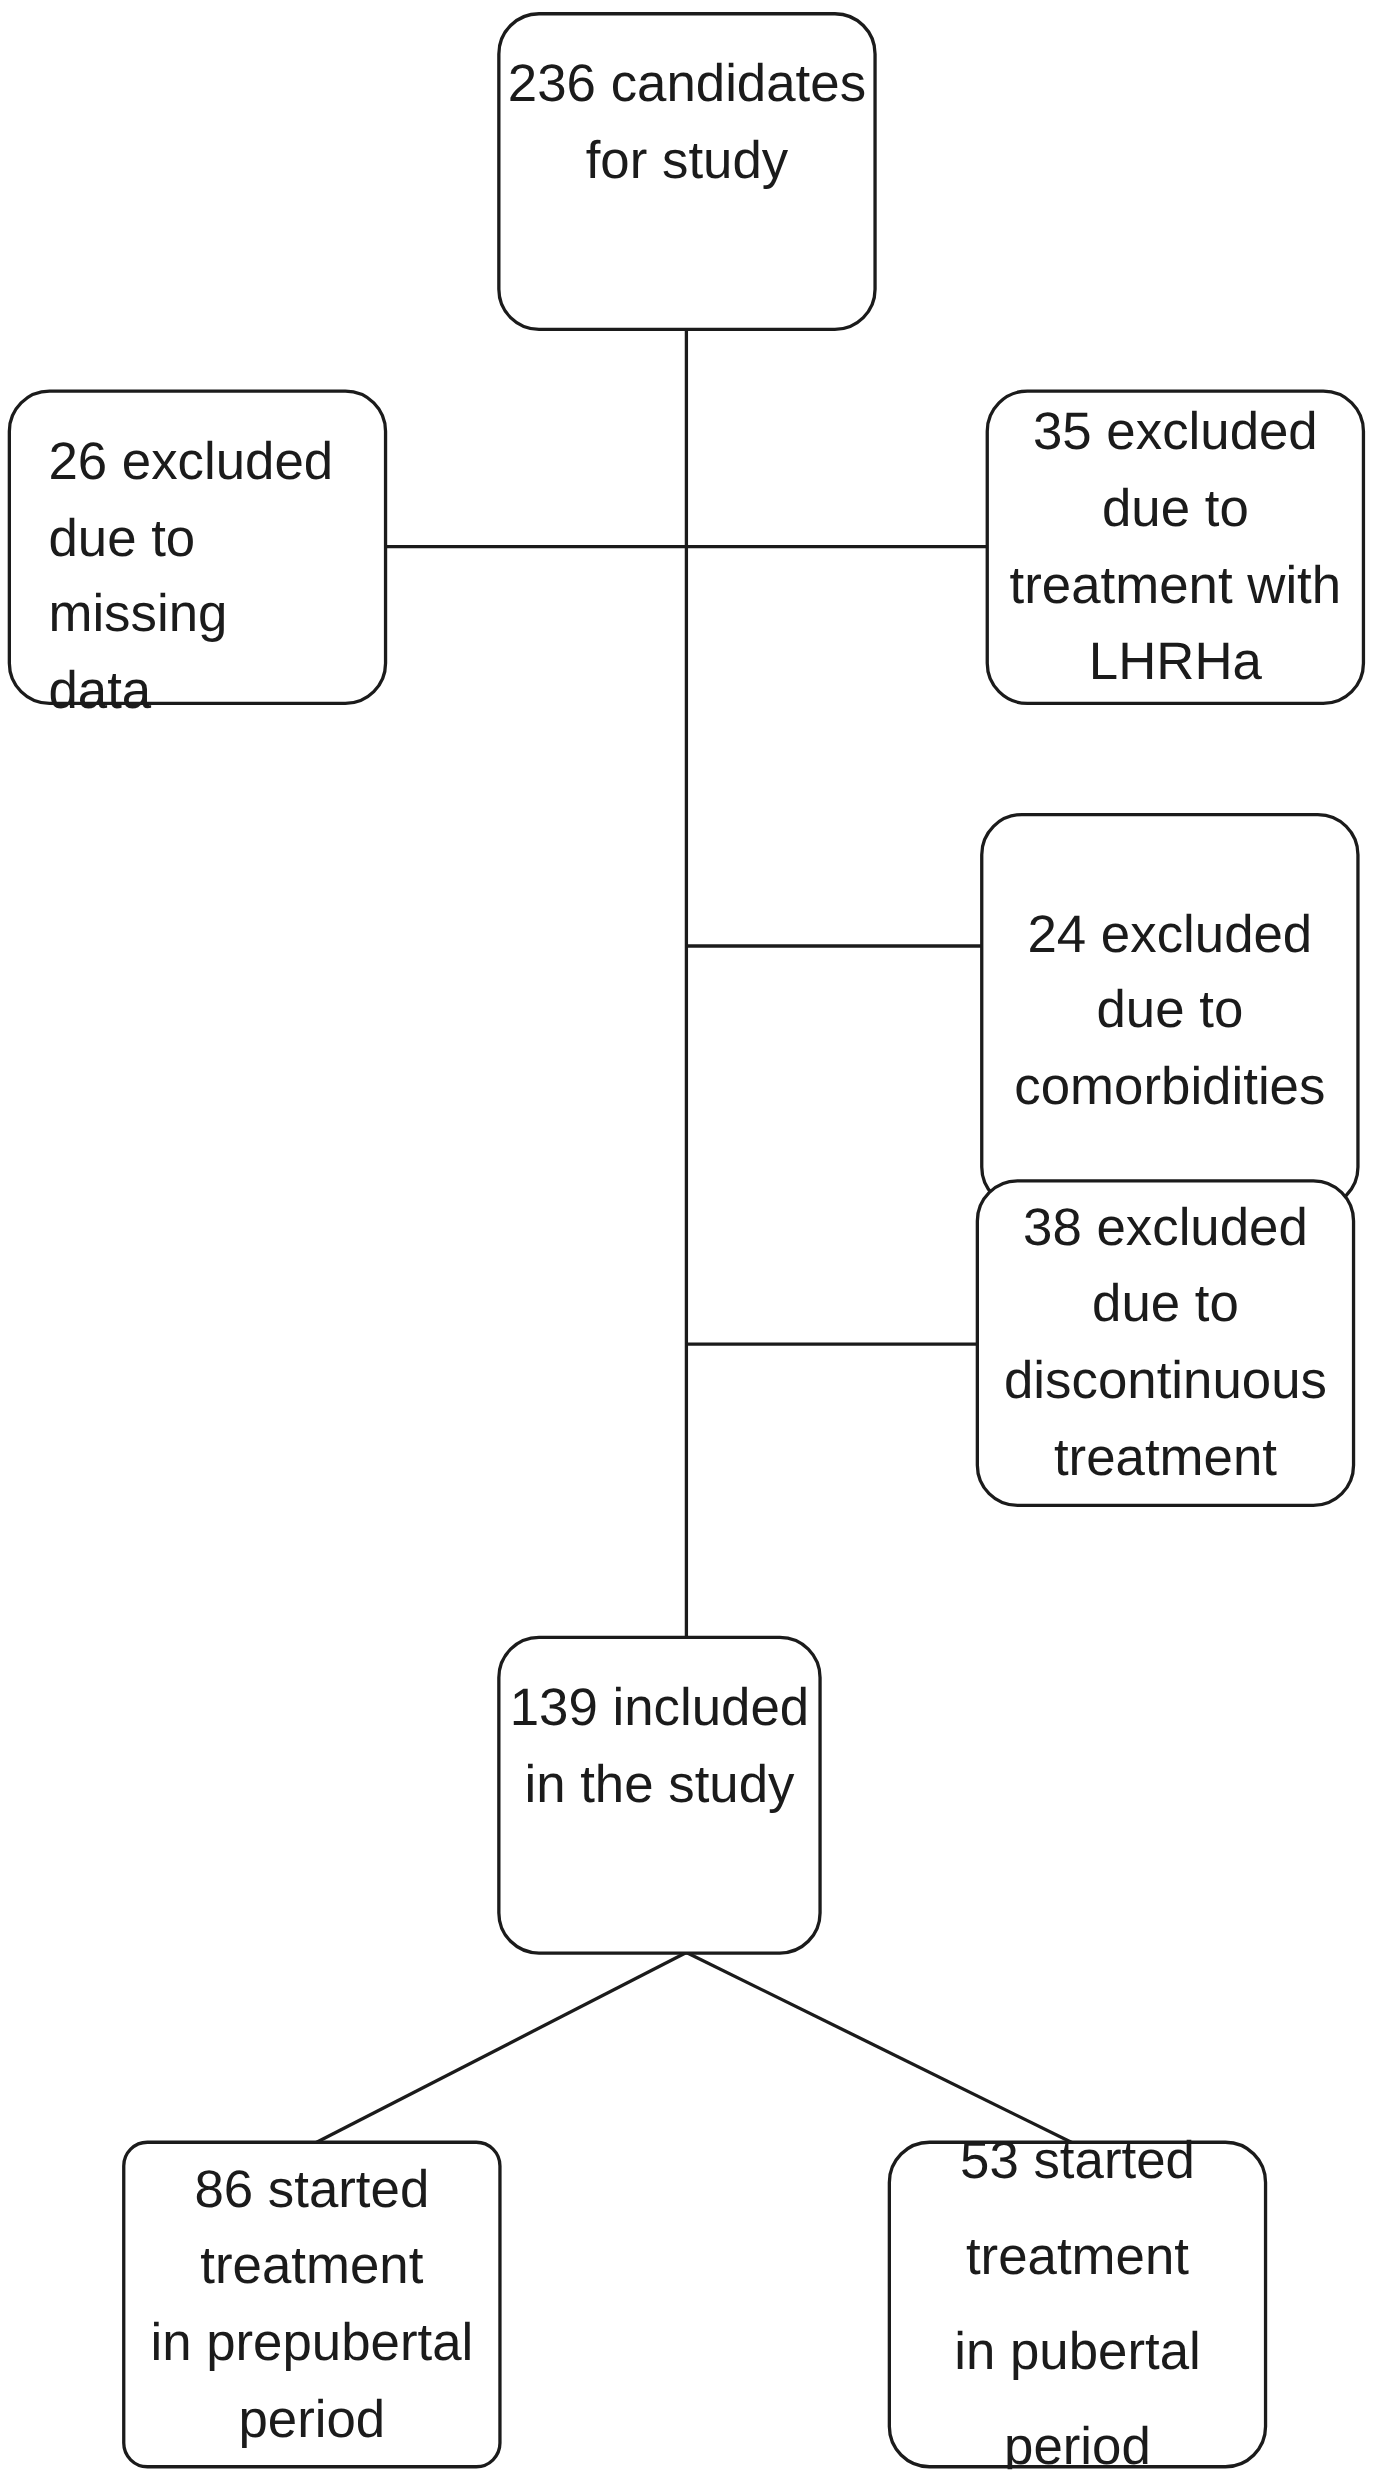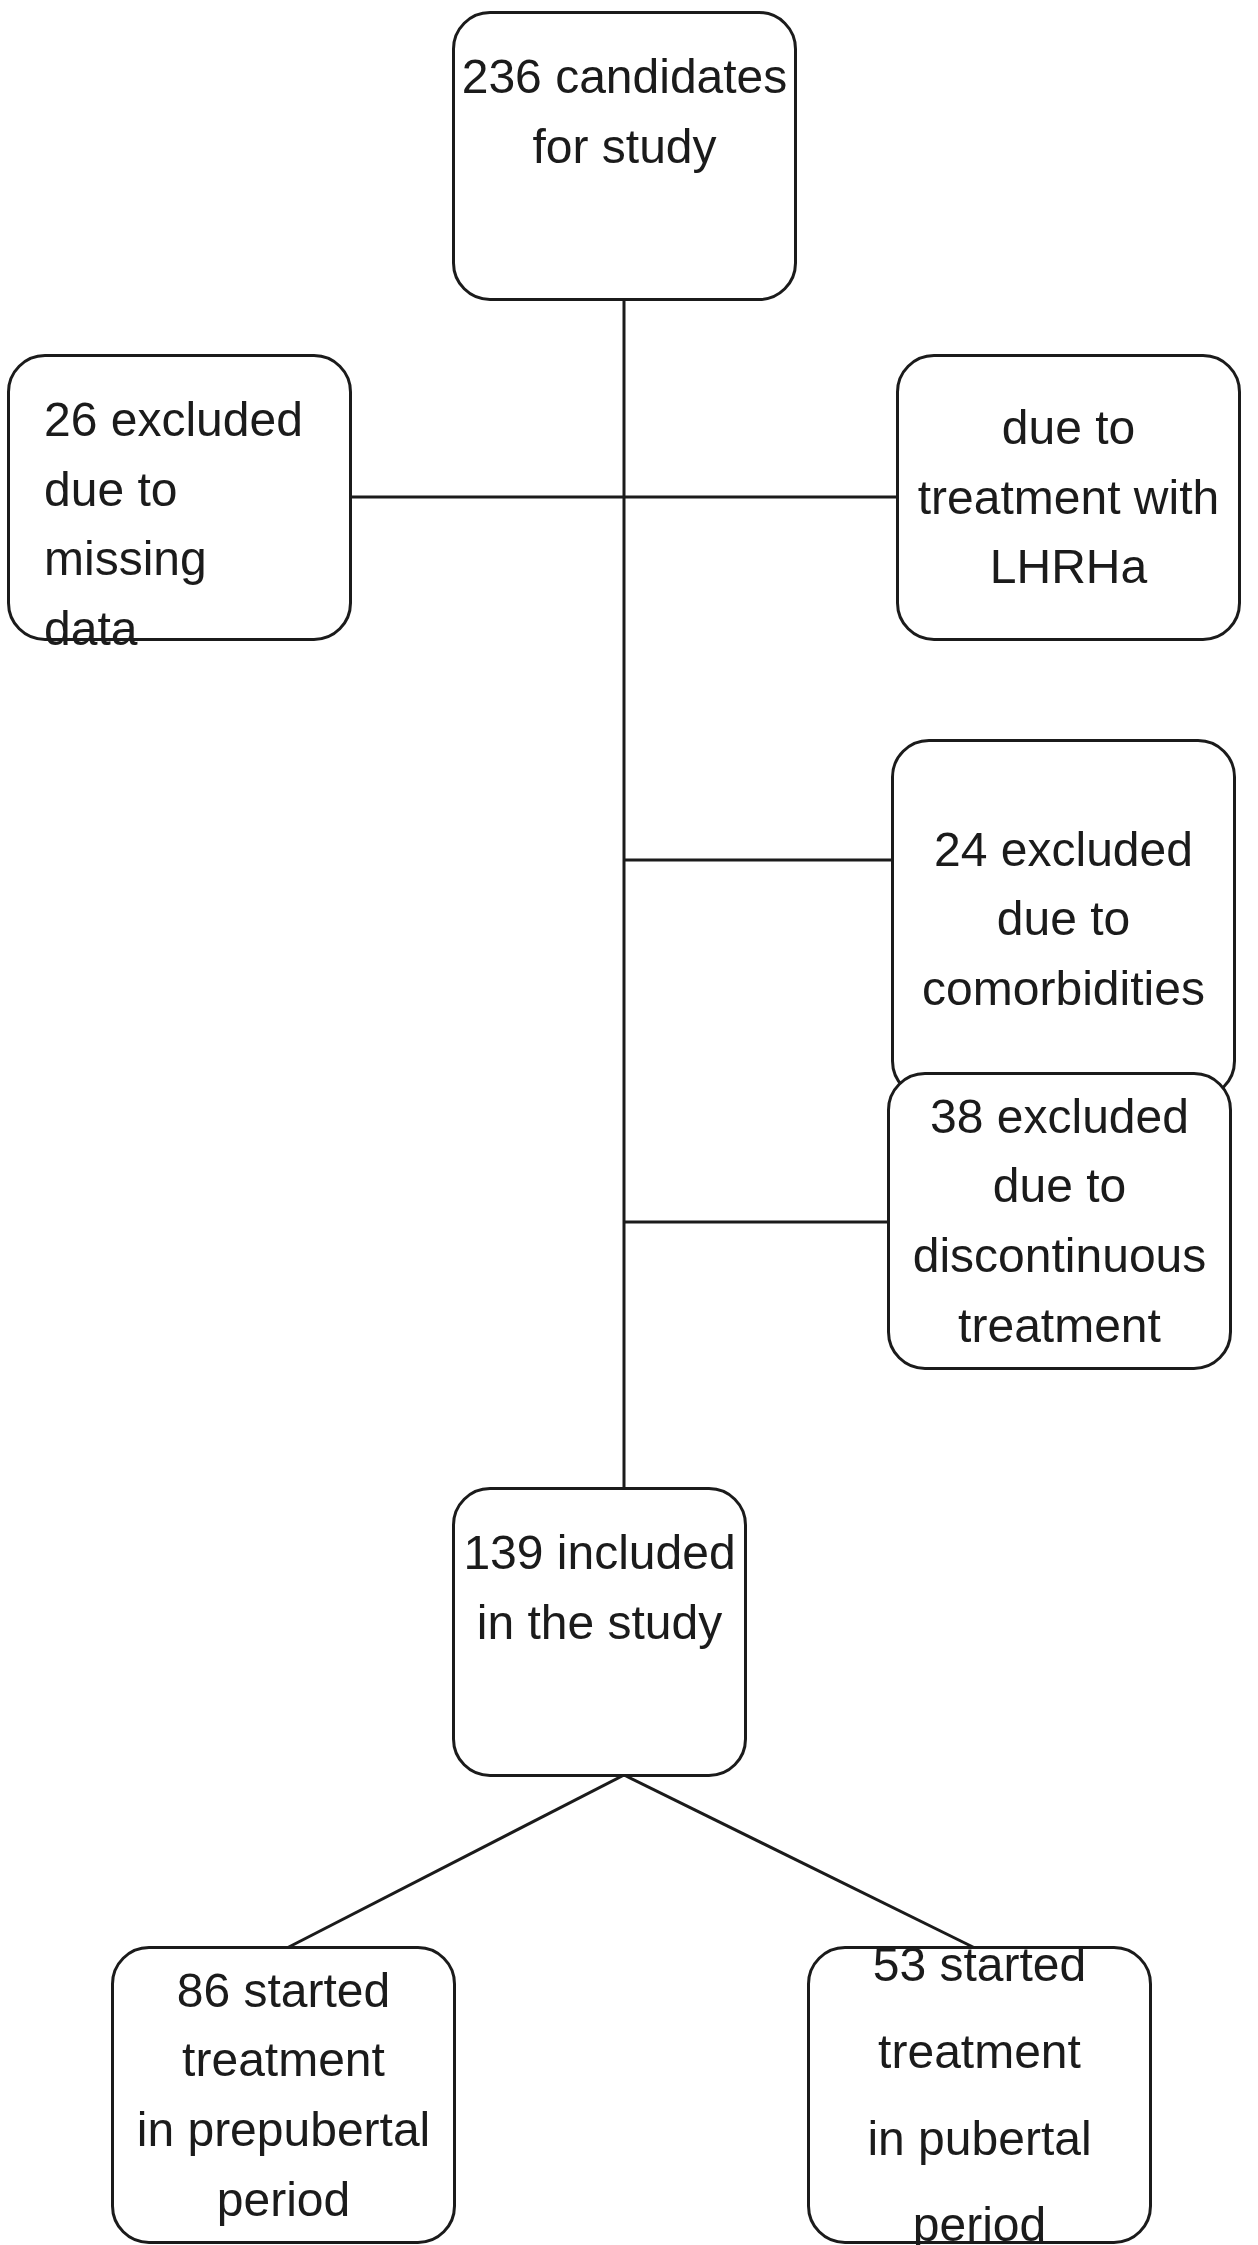--- a/index.html
+++ b/index.html
@@ -47,21 +47,21 @@
     padding-left: 34px;
     padding-right: 12px;
   }
   
   .b-candidates     { left: 452px; top: 11px;   width: 345px; height: 290px; }
   .b-missing        { left: 7px;   top: 354px;  width: 345px; height: 287px; }
   .b-lhrha          { left: 896px; top: 354px;  width: 345px; height: 287px; }
   .b-comorbidities  { left: 891px; top: 739px;  width: 345px; height: 360px; }
   .b-discontinuous  { left: 887px; top: 1072px; width: 345px; height: 298px; }
   .b-included       { left: 452px; top: 1487px; width: 295px; height: 290px; }
-  .b-prepubertal    { left: 111px; top: 1946px; width: 345px; height: 298px; }
+  .b-prepubertal    { left: 111px; top: 1946px; width: 345px; height: 298px; border-radius: 23px; }
   .b-pubertal       { left: 807px; top: 1946px; width: 345px; height: 298px; gap: 17px; }
 </style>
 </head>
 <body>
 
 <div class="canvas">
 
   <svg class="connectors" width="1258" height="2245" viewBox="0 0 1258 2245">
     <line x1="624" y1="299" x2="624" y2="1489" stroke-width="3" stroke="#1b1b1b"></line>
     <line x1="350" y1="497" x2="898" y2="497" stroke-width="3" stroke="#1b1b1b"></line>
@@ -76,20 +76,21 @@
     <div>for study</div>
   </div>
 
   <div class="box top-align left-align b-missing">
     <div>26 excluded</div>
     <div>due to missing</div>
     <div>data</div>
   </div>
 
   <div class="box b-lhrha">
+    <div>35 excluded</div>
     <div>due to</div>
     <div>treatment with</div>
     <div>LHRHa</div>
   </div>
 
   <div class="box b-comorbidities">
     <div>24 excluded</div>
     <div>due to</div>
     <div>comorbidities</div>
   </div>

